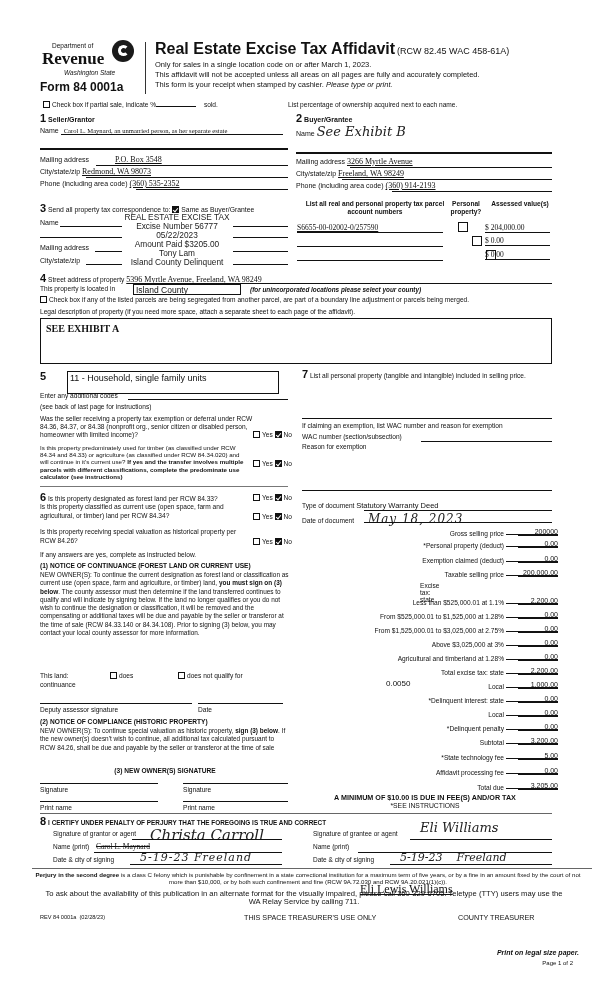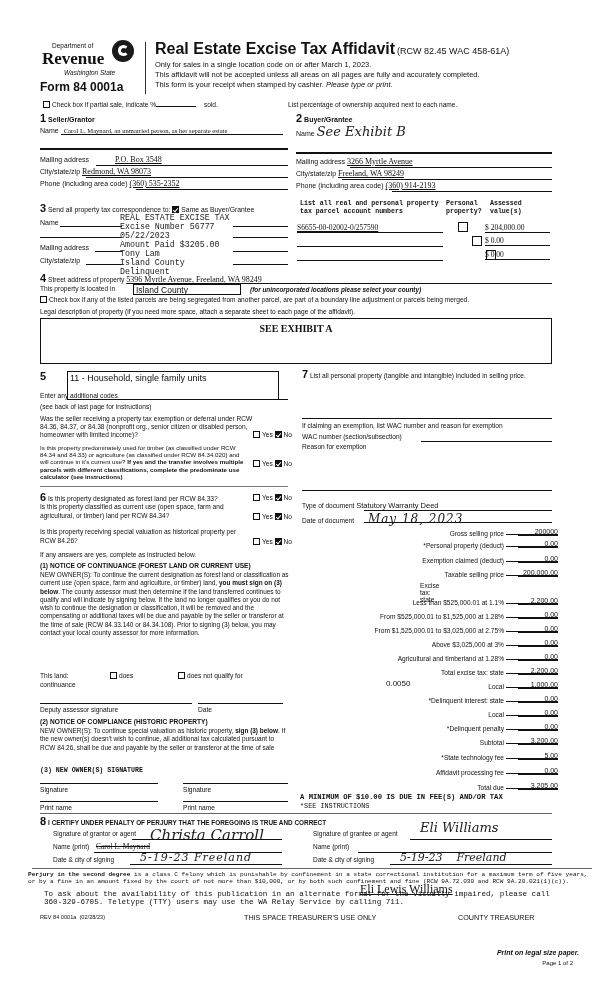--- a/index.html
+++ b/index.html
@@ -10,21 +10,21 @@
   .hand { font-family: "DejaVu Serif", serif; font-style: italic; color: #222; }
   .line { border-bottom: 1px solid #111; }
   .u { text-decoration: underline; }
   .cb { display: inline-block; width: 7px; height: 7px; border: 1px solid #111; vertical-align: -1px; margin-right: 2px; position: relative; background: #fff; }
   .cb.checked { background: #111; }
   .cb.checked::after { content: ""; position: absolute; left: 1px; top: 0px; width: 2px; height: 4px; border: solid #fff; border-width: 0 1px 1px 0; transform: rotate(40deg); }
   .cb.lg { width: 10px; height: 10px; }
   .num { font-weight: bold; font-size: 11px; }
   .b { font-weight: bold; }
   .r { text-align: right; }
-  .c { text-align: left; font-family: Liberation Mono, monospace; }
+  .c { text-align: center; }
   .fee-row { position: absolute; left: 300px; width: 258px; height: 12px; display: flex; align-items: flex-end; }
   .fee-label { flex: 0 0 auto; width: 206px; text-align: right; font-size: 6.6px; padding-right: 2px; }
   .fee-fill { flex: 1; border-bottom: 1px solid #111; height: 1px; margin-bottom: 2px; }
   .fee-val { position: absolute; right: 0; bottom: 1px; font-family: "Liberation Sans", sans-serif; font-size: 7px; border-bottom: 1px solid #111; min-width: 40px; text-align: right; }
 </style>
 </head>
 <body>
 
 
 
@@ -160,27 +160,27 @@
   <span class="serif u" style="font-size:8px;">5396 Myrtle Avenue, Freeland, WA 98249</span>
 </div>
 <div class="abs line" style="left:140px;top:283px;width:412px;"></div>
 <div class="abs" style="left:40px;top:285px;font-size:6.6px;">This property is located in</div>
 <div class="abs" style="left:133px;top:284px;width:108px;height:11px;border:1px solid #111;font-size:8.5px;padding-left:2px;line-height:10px;">Island County</div>
 <div class="abs b" style="left:250px;top:286px;font-size:6.4px;font-style:italic;">(for unincorporated locations please select your county)</div>
 <div class="abs" style="left:40px;top:296px;font-size:6.6px;white-space:nowrap;">
   <span class="cb"></span><span>Check box if any of the listed parcels are being segregated from another parcel, are part of a boundary line adjustment or parcels being merged.</span>
 </div>
 <div class="abs" style="left:40px;top:308px;font-size:6.6px;">Legal description of property (if you need more space, attach a separate sheet to each page of the affidavit).</div>
-<div class="abs" style="left:40px;top:318px;width:512px;height:46px;border:1px solid #111;text-align:center;">
+<div class="abs" style="left:40px;top:318px;width:512px;height:46px;border:1px solid #111;">
   <div class="serif b" style="padding:4px 5px;font-size:10px;">SEE EXHIBIT A</div>
 </div>
 
 
 <div class="abs num" style="left:40px;top:370px;">5</div>
-<div class="abs" style="left:67px;top:371px;width:212px;height:29px;border:1px solid #111;font-size:9px;padding-left:2px;line-height:12px;">11 - Household, single family units</div>
+<div class="abs" style="left:67px;top:371px;width:212px;height:23px;border:1px solid #111;font-size:9px;padding-left:2px;line-height:12px;">11 - Household, single family units</div>
 <div class="abs" style="left:40px;top:392px;font-size:6.6px;">
   <span>Enter any additional codes</span>
 </div>
 <div class="abs line" style="left:128px;top:399px;width:160px;"></div>
 <div class="abs" style="left:40px;top:403px;font-size:6.6px;">(see back of last page for instructions)</div>
 
 <div class="abs" style="left:40px;top:415px;width:222px;font-size:6.6px;line-height:8px;">Was the seller receiving a property tax exemption or deferral under RCW 84.36, 84.37, or 84.38 (nonprofit org., senior citizen or disabled person, homeowner with limited income)?</div>
 <div class="abs" style="left:253px;top:431px;font-size:6.6px;white-space:nowrap;">
   <span class="cb"></span><span>Yes</span>
   <span class="cb checked"></span><span>No</span>

